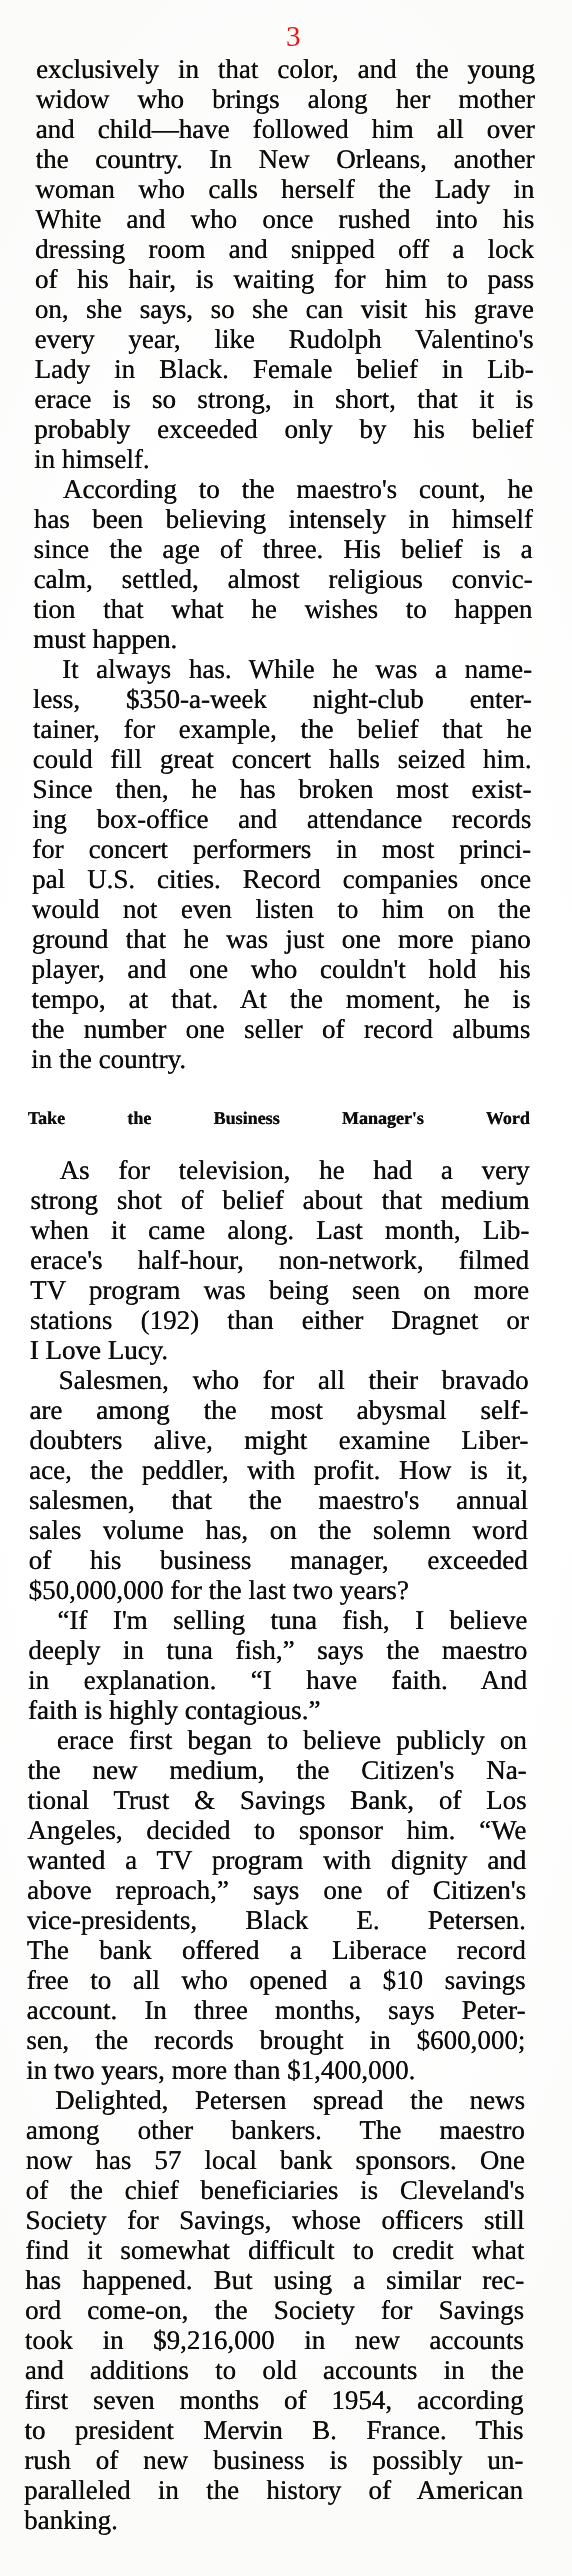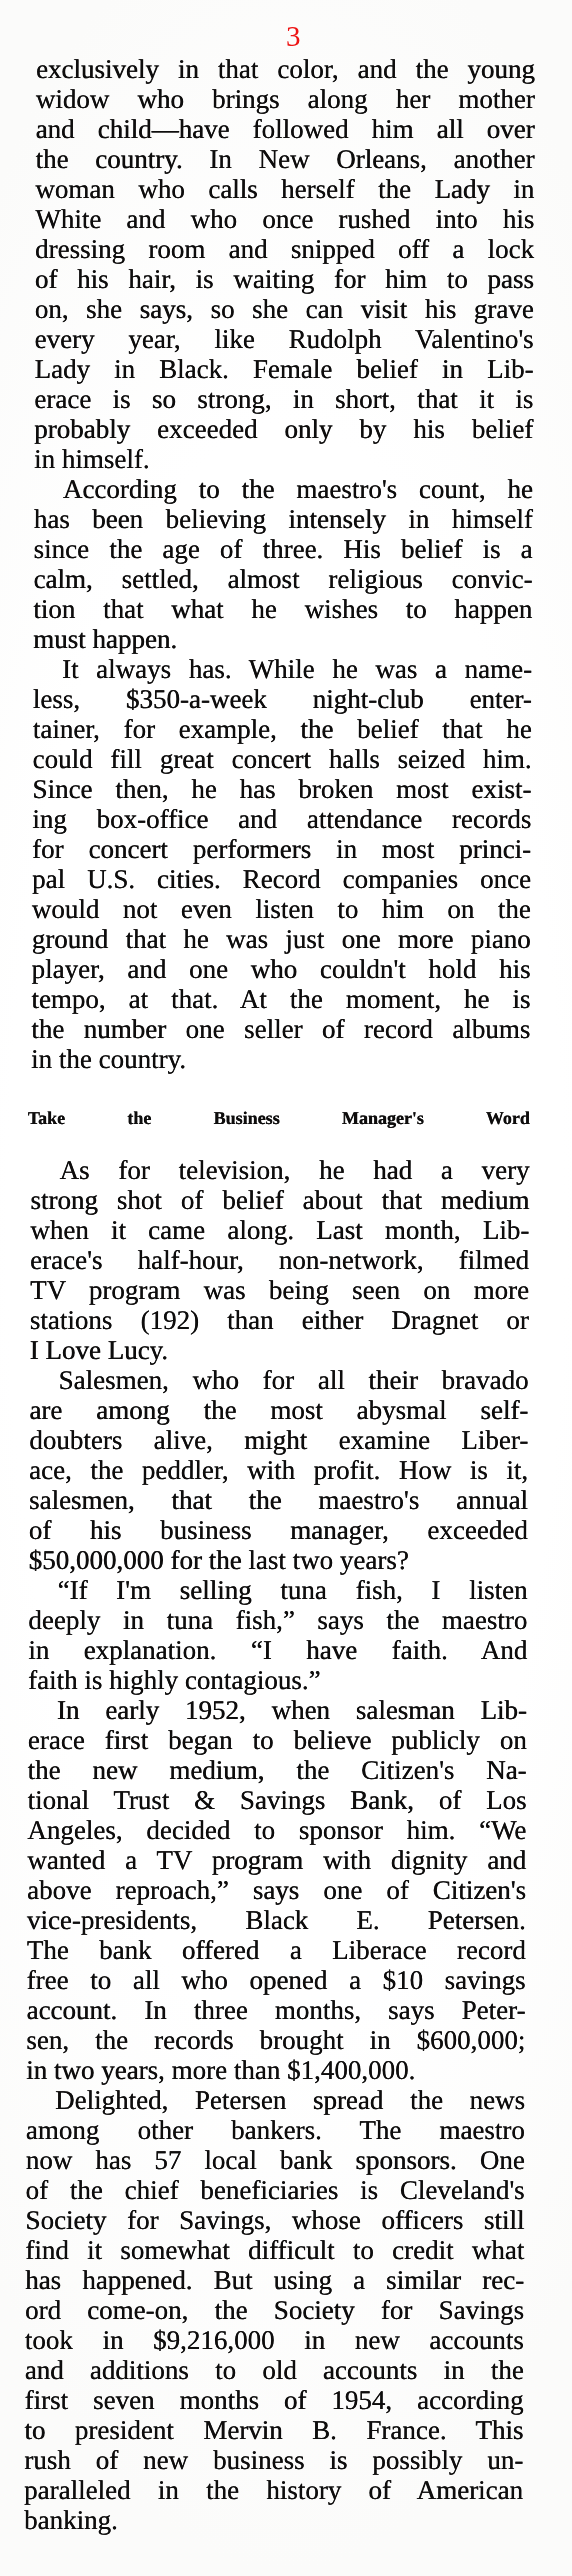--- a/index.html
+++ b/index.html
@@ -114,31 +114,31 @@
         <div class="line">TV program was being seen on more</div>
         <div class="line">stations (192) than either Dragnet or</div>
         <div class="line">I Love Lucy.</div>
       </div>
       <div class="para indent">
         <div class="line">Salesmen, who for all their bravado</div>
         <div class="line">are among the most abysmal self-</div>
         <div class="line">doubters alive, might examine Liber-</div>
         <div class="line">ace, the peddler, with profit. How is it,</div>
         <div class="line">salesmen, that the maestro's annual</div>
+        <div class="line">sales volume has, on the solemn word</div>
         <div class="line">of his business manager, exceeded</div>
         <div class="line">$50,000,000 for the last two years?</div>
       </div>
       <div class="para indent">
-        <div class="line">“If I'm selling tuna fish, I listen</div>
+        <div class="line">“If I'm selling tuna fish, I believe</div>
         <div class="line">deeply in tuna fish,” says the maestro</div>
         <div class="line">in explanation. “I have faith. And</div>
         <div class="line">faith is highly contagious.”</div>
       </div>
       <div class="para indent">
-        <div class="line">In early 1952, when salesman Lib-</div>
         <div class="line">erace first began to believe publicly on</div>
         <div class="line">the new medium, the Citizen's Na-</div>
         <div class="line">tional Trust &amp; Savings Bank, of Los</div>
         <div class="line">Angeles, decided to sponsor him. “We</div>
         <div class="line">wanted a TV program with dignity and</div>
         <div class="line">above reproach,” says one of Citizen's</div>
         <div class="line">vice-presidents, Black E. Petersen.</div>
         <div class="line">The bank offered a Liberace record</div>
         <div class="line">free to all who opened a $10 savings</div>
         <div class="line">account. In three months, says Peter-</div>

